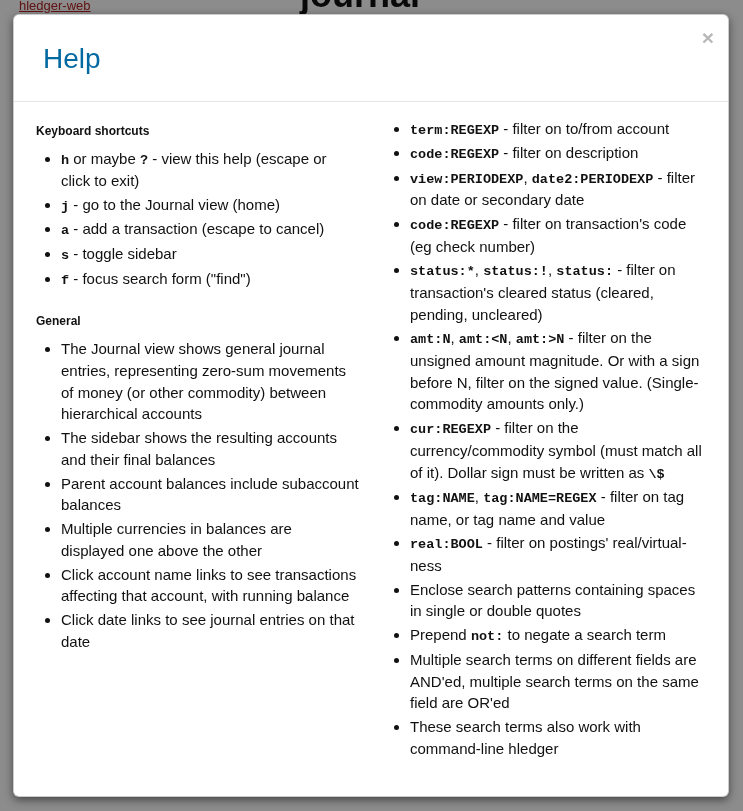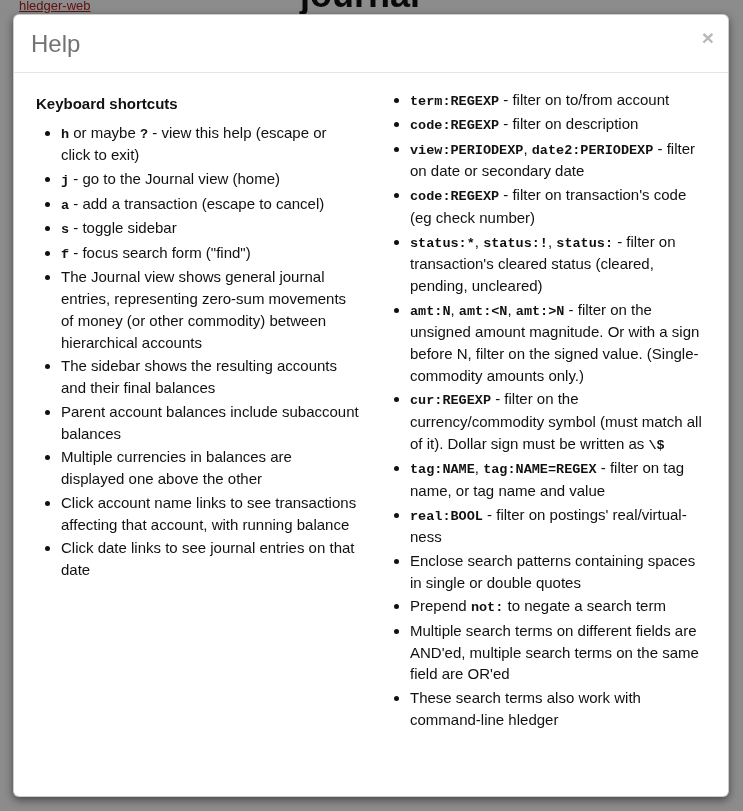--- a/index.html
+++ b/index.html
@@ -17,29 +17,29 @@
     font-weight:700;color:#111;white-space:nowrap;
   }
   .overlay{position:absolute;inset:0;background:rgba(0,0,0,0.45);}
   .modal{
     position:absolute;top:14px;left:13px;width:716px;height:783px;
     background:#fff;border:1px solid rgba(0,0,0,0.2);border-radius:6px;
     box-shadow:0 3px 9px rgba(0,0,0,0.5);z-index:5;box-sizing:border-box;
     overflow:hidden;
   }
   .modal-header{position:relative;padding:15px 16px 13px 17px;border-bottom:1px solid #e5e5e5;}
-  .modal-title{margin:0;font-size:24px;font-weight:500;color:#737373;line-height:1.2;}
+  .modal-title{margin:12px;font-size:28px;font-weight:500;color:#0369a1;line-height:1.2;}
   .close-button{
     position:absolute;top:12px;right:14px;background:none;border:none;
     font-size:21px;font-weight:700;color:#b8b8b8;cursor:pointer;line-height:1;padding:0;
     font-family:inherit;
   }
   .modal-body{display:flex;gap:26px;padding:16px 20px 20px 22px;}
   .help-col{flex:1;min-width:0;}
-  .section-heading{font-size:15px;font-weight:700;color:#111;margin:24px 0 10px 0;}
+  .section-heading{font-size:12px;font-weight:700;color:#111;margin:24px 0 10px 0;}
   .section-heading:first-child{margin-top:6px;}
   ul.help-list{margin:0;padding:0 0 0 25px;font-size:15px;line-height:1.45;color:#111;}
   ul.help-list li{margin:0 0 2px 0;}
   code{
     font-family:"Liberation Mono","DejaVu Sans Mono",monospace;
     font-weight:700;font-size:13.5px;color:#111;background:none;white-space:nowrap;
   }
 </style>
 </head>
 <body>
@@ -59,20 +59,21 @@
   <div class="modal-body">
     <div class="help-col">
         <div class="section-heading">Keyboard shortcuts</div>
         <ul class="help-list">
           <li><code>h</code> or maybe <code>?</code> - view this help (escape or click to exit)</li>
           <li><code>j</code> - go to the Journal view (home)</li>
           <li><code>a</code> - add a transaction (escape to cancel)</li>
           <li><code>s</code> - toggle sidebar</li>
           <li><code>f</code> - focus search form ("find")</li>
         </ul>
+        <div class="section-heading">General</div>
         <ul class="help-list">
           <li>The Journal view shows general journal entries, representing zero-sum movements of money (or other commodity) between hierarchical accounts</li>
           <li>The sidebar shows the resulting accounts and their final balances</li>
           <li>Parent account balances include subaccount balances</li>
           <li>Multiple currencies in balances are displayed one above the other</li>
           <li>Click account name links to see transactions affecting that account, with running balance</li>
           <li>Click date links to see journal entries on that date</li>
         </ul>
       </div>
     <div class="help-col">

